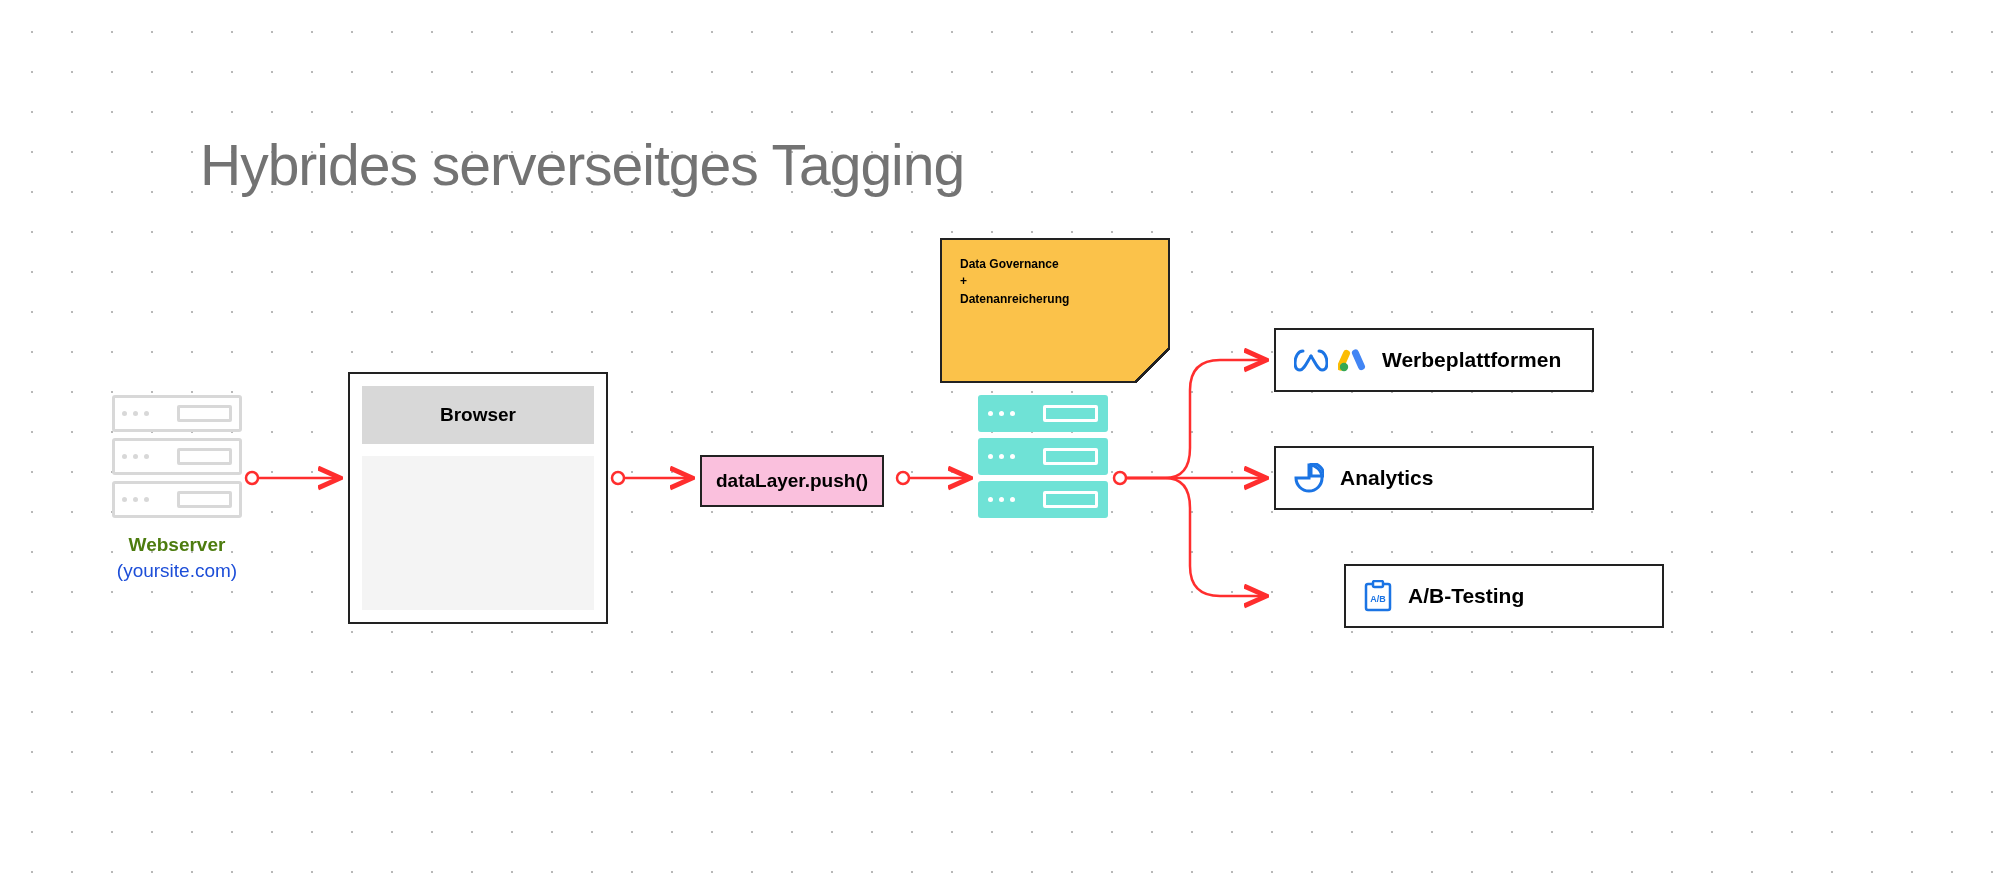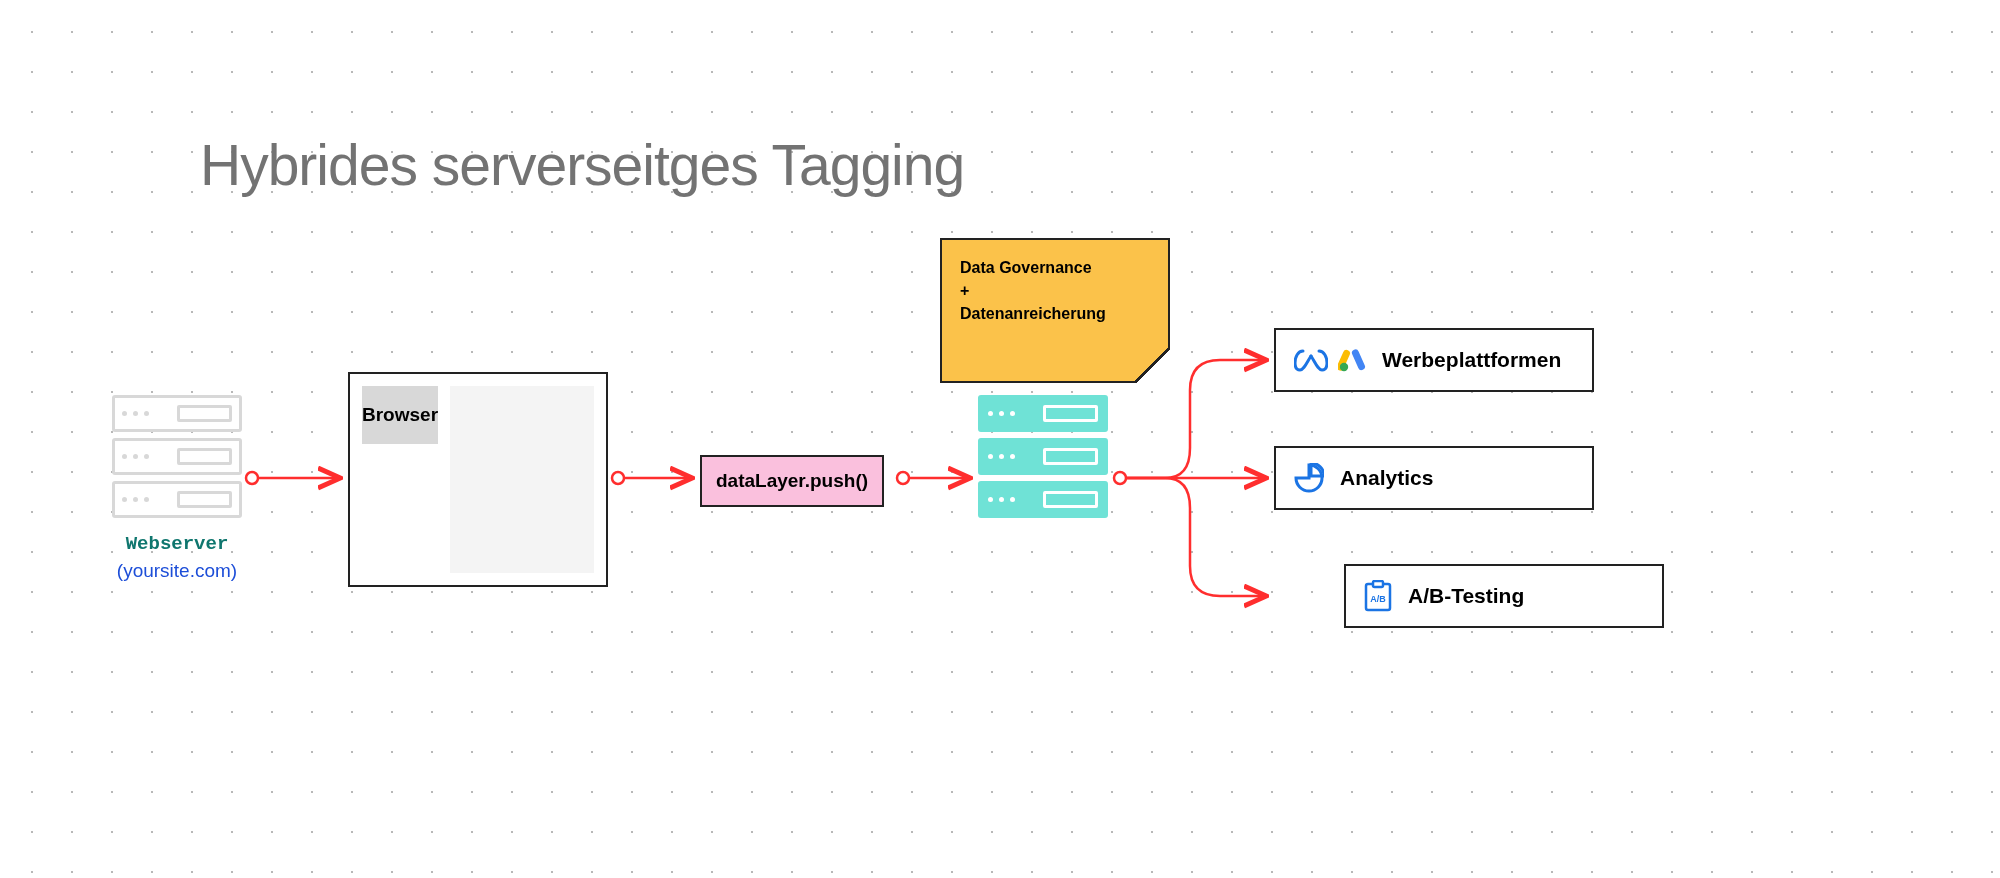--- a/index.html
+++ b/index.html
@@ -45,28 +45,28 @@
   .led.grey { background: #d8d8d8; }
   .led.teal { background: #fff; }
   .slot {
     margin-left: auto; width: 55px; height: 17px;
     border: 3px solid; border-radius: 2px;
   }
   .slot.grey { border-color: #d8d8d8; background: #fff; }
   .slot.teal { border-color: #fff; background: #6fe2d6; }
 
   .caption { text-align: center; margin-top: 14px; font-size: 19px; line-height: 1.35; }
-  .caption .name { font-weight: 700; color: #0f766e; font-family: Liberation Mono, monospace; }
+  .caption .name { font-weight: 700; color: #4d7c0f; }
   .caption .sub  { color: #1d4ed8; }
 
   
   .browser {
-    width: 260px; height: 215px;
+    width: 260px; height: 252px;
     border: 2px solid #222; background: #fff;
-    display: flex; flex-direction: row; padding: 12px; gap: 12px;
+    display: flex; flex-direction: column; padding: 12px; gap: 12px;
   }
   .browser-bar {
     height: 58px; background: #d8d8d8;
     display: flex; align-items: center; justify-content: center;
     font-weight: 700; font-size: 19px;
   }
   .browser-body { flex: 1; background: #f4f4f4; }
 
   
   .pinkbox {
@@ -75,21 +75,21 @@
     display: inline-block;
   }
 
   
   .sticky {
     position: absolute;
     width: 230px; height: 145px;
     background: #fbc24a;
     border: 2px solid #222;
     padding: 16px 18px;
-    font-weight: 700; font-size: 16px; line-height: 1.45;
+    font-weight: 700; font-size: 12px; line-height: 1.45;
     z-index: 3;
   }
   .sticky .fold {
     position: absolute; right: -2px; bottom: -2px;
     width: 36px; height: 36px;
     background: linear-gradient(135deg, #fbc24a 0 48%, #222 48% 54%, #fff 54% 100%);
   }
 
   
   .dest {

